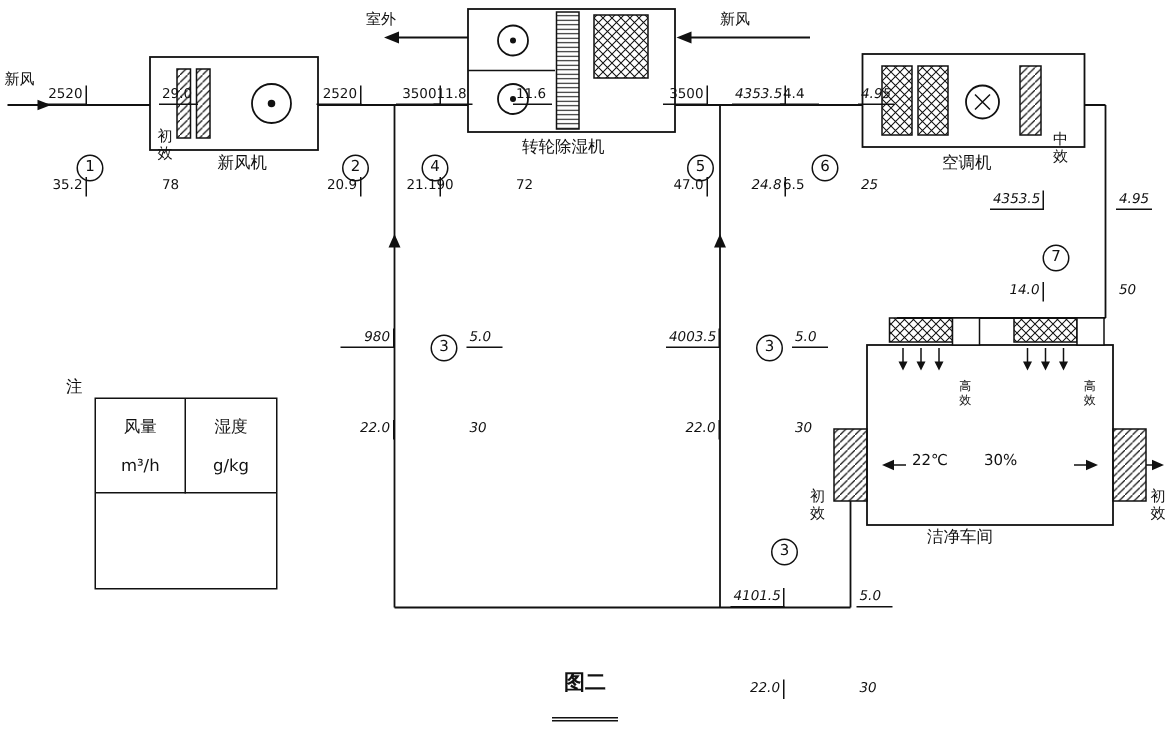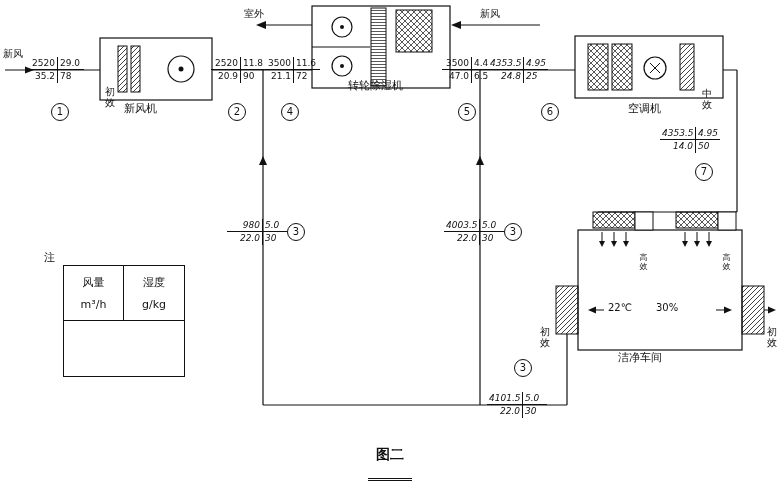--- a/index.html
+++ b/index.html
@@ -6,28 +6,28 @@
   html,body { background:#fff; }
   body { font-family:"DejaVu Sans","Liberation Sans",sans-serif; color:#111; }
   .canvas { position:relative; width:781px; height:495px; background:#fff; overflow:hidden; }
   svg.layer { position:absolute; left:0; top:0; }
   .lbl { position:absolute; font-size:10px; line-height:12px; white-space:nowrap; color:#111; }
   .lbl.big { font-size:11px; }
   .stack { white-space:normal; width:12px; word-break:break-all; line-height:11px; text-align:center;margin-top:40px; }
   .stack.tiny { width:9px; font-size:8px; line-height:9px; }
   .node { position:absolute; width:18px; height:18px; border:1.2px solid #111; border-radius:50%;
           font-size:10px; line-height:15px; text-align:center; background:#fff; }
-  .reading { position:absolute; display:grid; grid-template-columns:30px 26px; grid-auto-rows:13px; font-size:9px; }
+  .reading { position:absolute; display:grid; grid-template-columns:30px 26px; grid-auto-rows:13px; font-size:9px;gap:48px; }
   .reading.wide { grid-template-columns:36px 24px;font-style:italic; }
   .reading .c { padding:0 2px; line-height:13px; white-space:nowrap; }
   .reading .tl { text-align:right; border-right:1px solid #111; border-bottom:1px solid #111; }
   .reading .tr { text-align:left;  border-bottom:1px solid #111; }
   .reading .bl { text-align:right; border-right:1px solid #111; }
   .reading .br { text-align:left; }
-  .legend { position:absolute; left:63px; top:265px; width:122px; height:112px; border:1px solid #111;
+  .legend { position:absolute; left:63px; top:265px; width:122px; height:128px; border:1px solid #111;
             display:grid; grid-template-columns:1fr 1fr; grid-template-rows:1fr 1fr; font-size:11px; text-align:center; }
   .legend .cell { display:flex; flex-direction:column; justify-content:space-evenly; align-items:center; }
   .legend .cell:nth-child(1) { border-right:1px solid #111; border-bottom:1px solid #111; }
   .legend .cell:nth-child(2) { border-bottom:1px solid #111; }
   .legend .cell:nth-child(3) { border-right:1px solid #111; }
   .fig-title { position:absolute; left:368px; top:446px; font-size:14px; font-weight:bold;
                border-bottom:3px double #111; padding:0 8px 14px; }
 </style>
 </head>
 <body>
@@ -120,23 +120,23 @@
         <polygon points="588,310 596,306.5 596,313.5"></polygon>
         <polygon points="732,310 724,306.5 724,313.5"></polygon>
         <polygon points="776,310 768,306.5 768,313.5"></polygon>
       </g>
     </g>
   </svg>
 
   <div class="lbl" style="left:3px;top:48px">新风</div>
   <div class="lbl" style="left:244px;top:8px">室外</div>
   <div class="lbl" style="left:480px;top:8px">新风</div>
-  <div class="lbl big" style="left:124px;top:103px">新风机</div>
+  <div class="lbl big" style="left:145px;top:103px">新风机</div>
   <div class="lbl stack" style="left:104px;top:46px">初效</div>
-  <div class="lbl big" style="left:348px;top:80px">转轮除湿机</div>
+  <div class="lbl big" style="left:348px;top:92px">转轮除湿机</div>
   <div class="lbl big" style="left:628px;top:103px">空调机</div>
   <div class="lbl stack" style="left:701px;top:48px">中效</div>
   <div class="lbl stack tiny" style="left:639px;top:213px">高效</div>
   <div class="lbl stack tiny" style="left:722px;top:213px">高效</div>
   <div class="lbl stack" style="left:539px;top:286px">初效</div>
   <div class="lbl stack" style="left:766px;top:286px">初效</div>
   <div class="lbl" style="left:608px;top:302px">22℃</div>
   <div class="lbl" style="left:656px;top:302px">30%</div>
   <div class="lbl big" style="left:618px;top:352px">洁净车间</div>
   <div class="lbl big" style="left:44px;top:252px">注</div>

